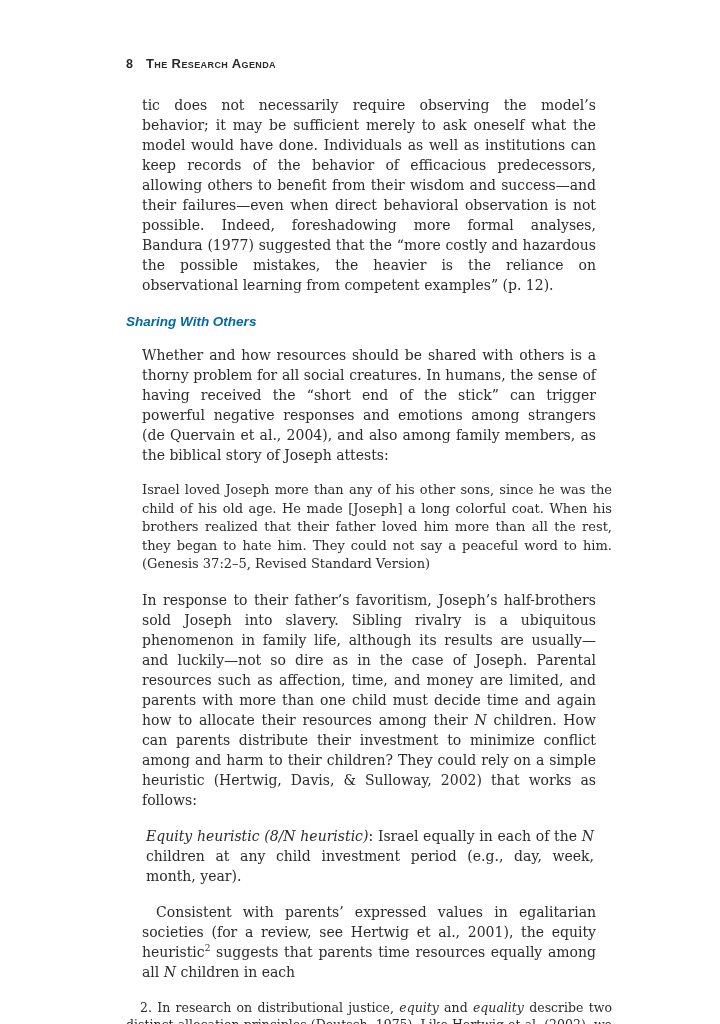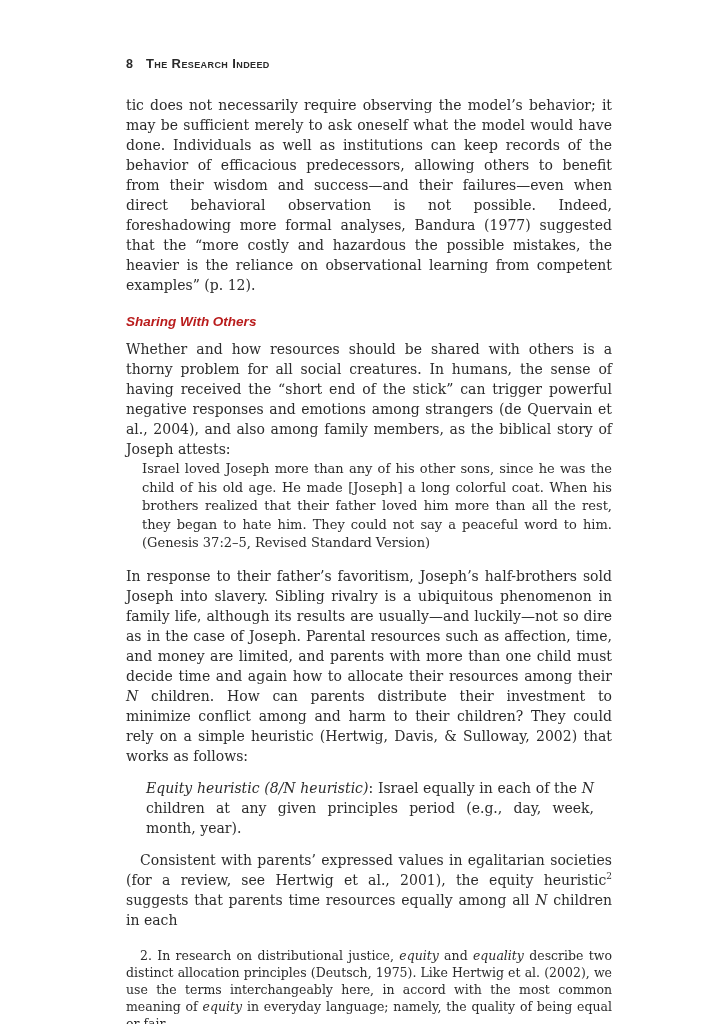--- a/index.html
+++ b/index.html
@@ -36,28 +36,28 @@
   }
   .running-head {
     font-variant: small-caps;
     font-size: 13px;
     letter-spacing: 0.4px;
   }
   .body-para {
     font-size: 14px;
     line-height: 20px;
     text-align: justify;
-    margin: 0;
+    margin: 16px;
   }
   .section-heading {
     font-family: "Liberation Sans", sans-serif;
     font-style: italic;
     font-weight: 700;
     font-size: 13.5px;
-    color: #b91c1c;
+    color: #0369a1;
     margin: 19px 0 10px 0;
   }
   .block-quote {
     font-size: 13px;
     line-height: 18.5px;
     text-align: justify;
     margin: 1px 0 13px 16px;
   }
   .definition-block {
     font-size: 14px;
@@ -83,33 +83,33 @@
   }
 </style>
 </head>
 <body>
 
 <div class="page">
   <div class="text-col">
 
     <div class="page-header">
       <span class="page-number">8</span>
-      <span class="running-head">The Research Indeed</span>
+      <span class="running-head">The Research Agenda</span>
     </div>
 
     <p class="body-para">tic does not necessarily require observing the model’s behavior; it may be sufficient merely to ask oneself what the model would have done. Individuals as well as institutions can keep records of the behavior of efficacious predecessors, allowing others to benefit from their wisdom and success—and their failures—even when direct behavioral observation is not possible. Indeed, foreshadowing more formal analyses, Bandura (1977) suggested that the “more costly and hazardous the possible mistakes, the heavier is the reliance on observational learning from competent examples” (p. 12).</p>
 
     <h3 class="section-heading">Sharing With Others</h3>
 
     <p class="body-para">Whether and how resources should be shared with others is a thorny problem for all social creatures. In humans, the sense of having received the “short end of the stick” can trigger powerful negative responses and emotions among strangers (de Quervain et al., 2004), and also among family members, as the biblical story of Joseph attests:</p>
 
     <p class="block-quote">Israel loved Joseph more than any of his other sons, since he was the child of his old age. He made [Joseph] a long colorful coat. When his brothers realized that their father loved him more than all the rest, they began to hate him. They could not say a peaceful word to him. (Genesis 37:2–5, Revised Standard Version)</p>
 
     <p class="body-para"><span>In response to their father’s favoritism, Joseph’s half-brothers sold Joseph into slavery. Sibling rivalry is a ubiquitous phenomenon in family life, although its results are usually—and luckily—not so dire as in the case of Joseph. Parental resources such as affection, time, and money are limited, and parents with more than one child must decide time and again how to allocate their resources among their </span><i>N</i><span> children. How can parents distribute their investment to minimize conflict among and harm to their children? They could rely on a simple heuristic (Hertwig, Davis, &amp; Sulloway, 2002) that works as follows:</span></p>
 
-    <p class="definition-block"><i>Equity heuristic (8/N heuristic)</i><span>: Israel equally in each of the </span><i>N</i><span> children at any given principles period (e.g., day, week, month, year).</span></p>
+    <p class="definition-block"><i>Equity heuristic (8/N heuristic)</i><span>: Israel equally in each of the </span><i>N</i><span> children at any child investment period (e.g., day, week, month, year).</span></p>
 
     <p class="body-para indent-first"><span>Consistent with parents’ expressed values in egalitarian societies (for a review, see Hertwig et al., 2001), the equity heuristic</span><sup class="fn-mark">2</sup><span> suggests that parents time resources equally among all </span><i>N</i><span> children in each</span></p>
 
     <p class="footnote"><span>2. In research on distributional justice, </span><i>equity</i><span> and </span><i>equality</i><span> describe two distinct allocation principles (Deutsch, 1975). Like Hertwig et al. (2002), we use the terms interchangeably here, in accord with the most common meaning of </span><i>equity</i><span> in everyday language; namely, the quality of being equal or fair.</span></p>
 
   </div>
 </div>
 
 </body></html>

